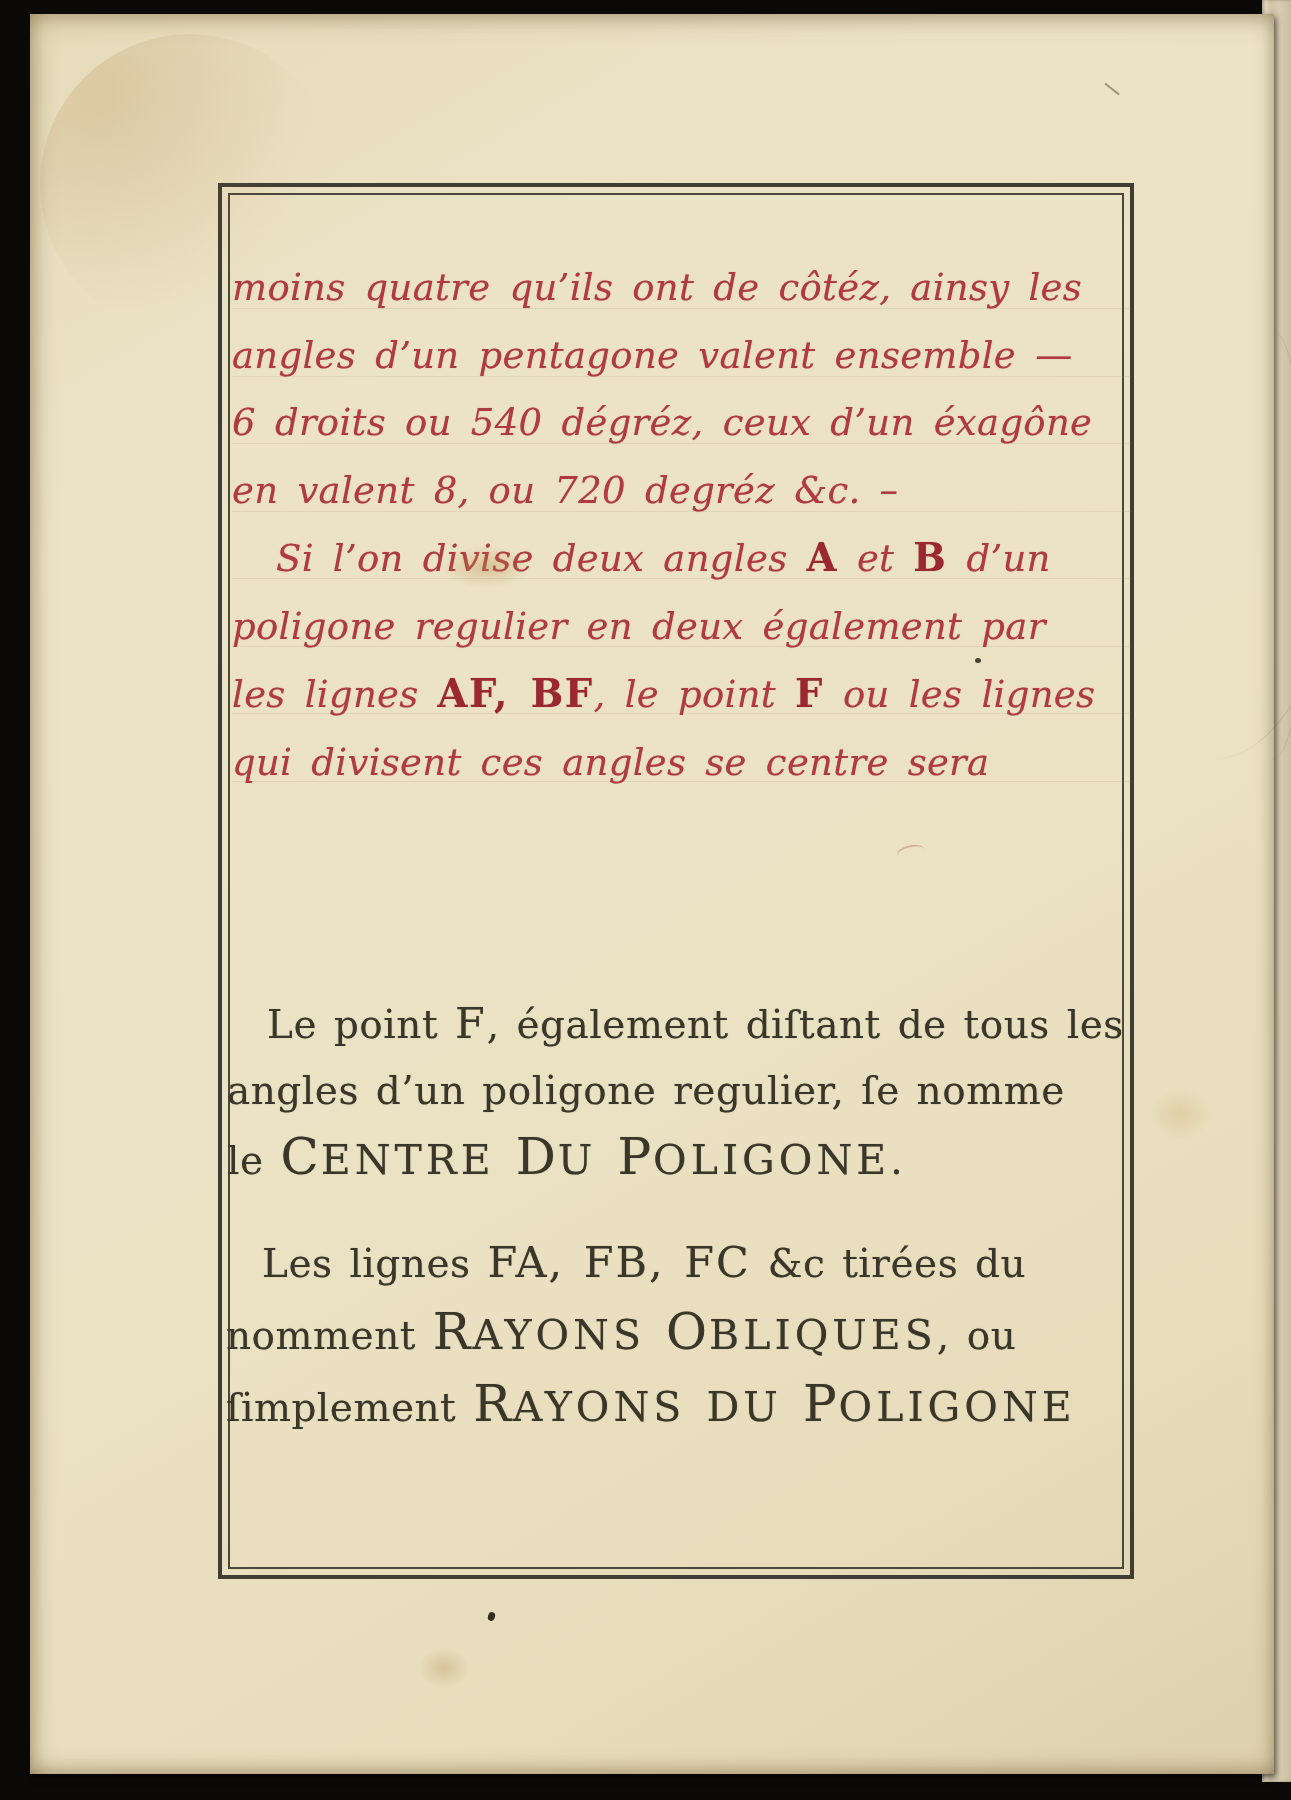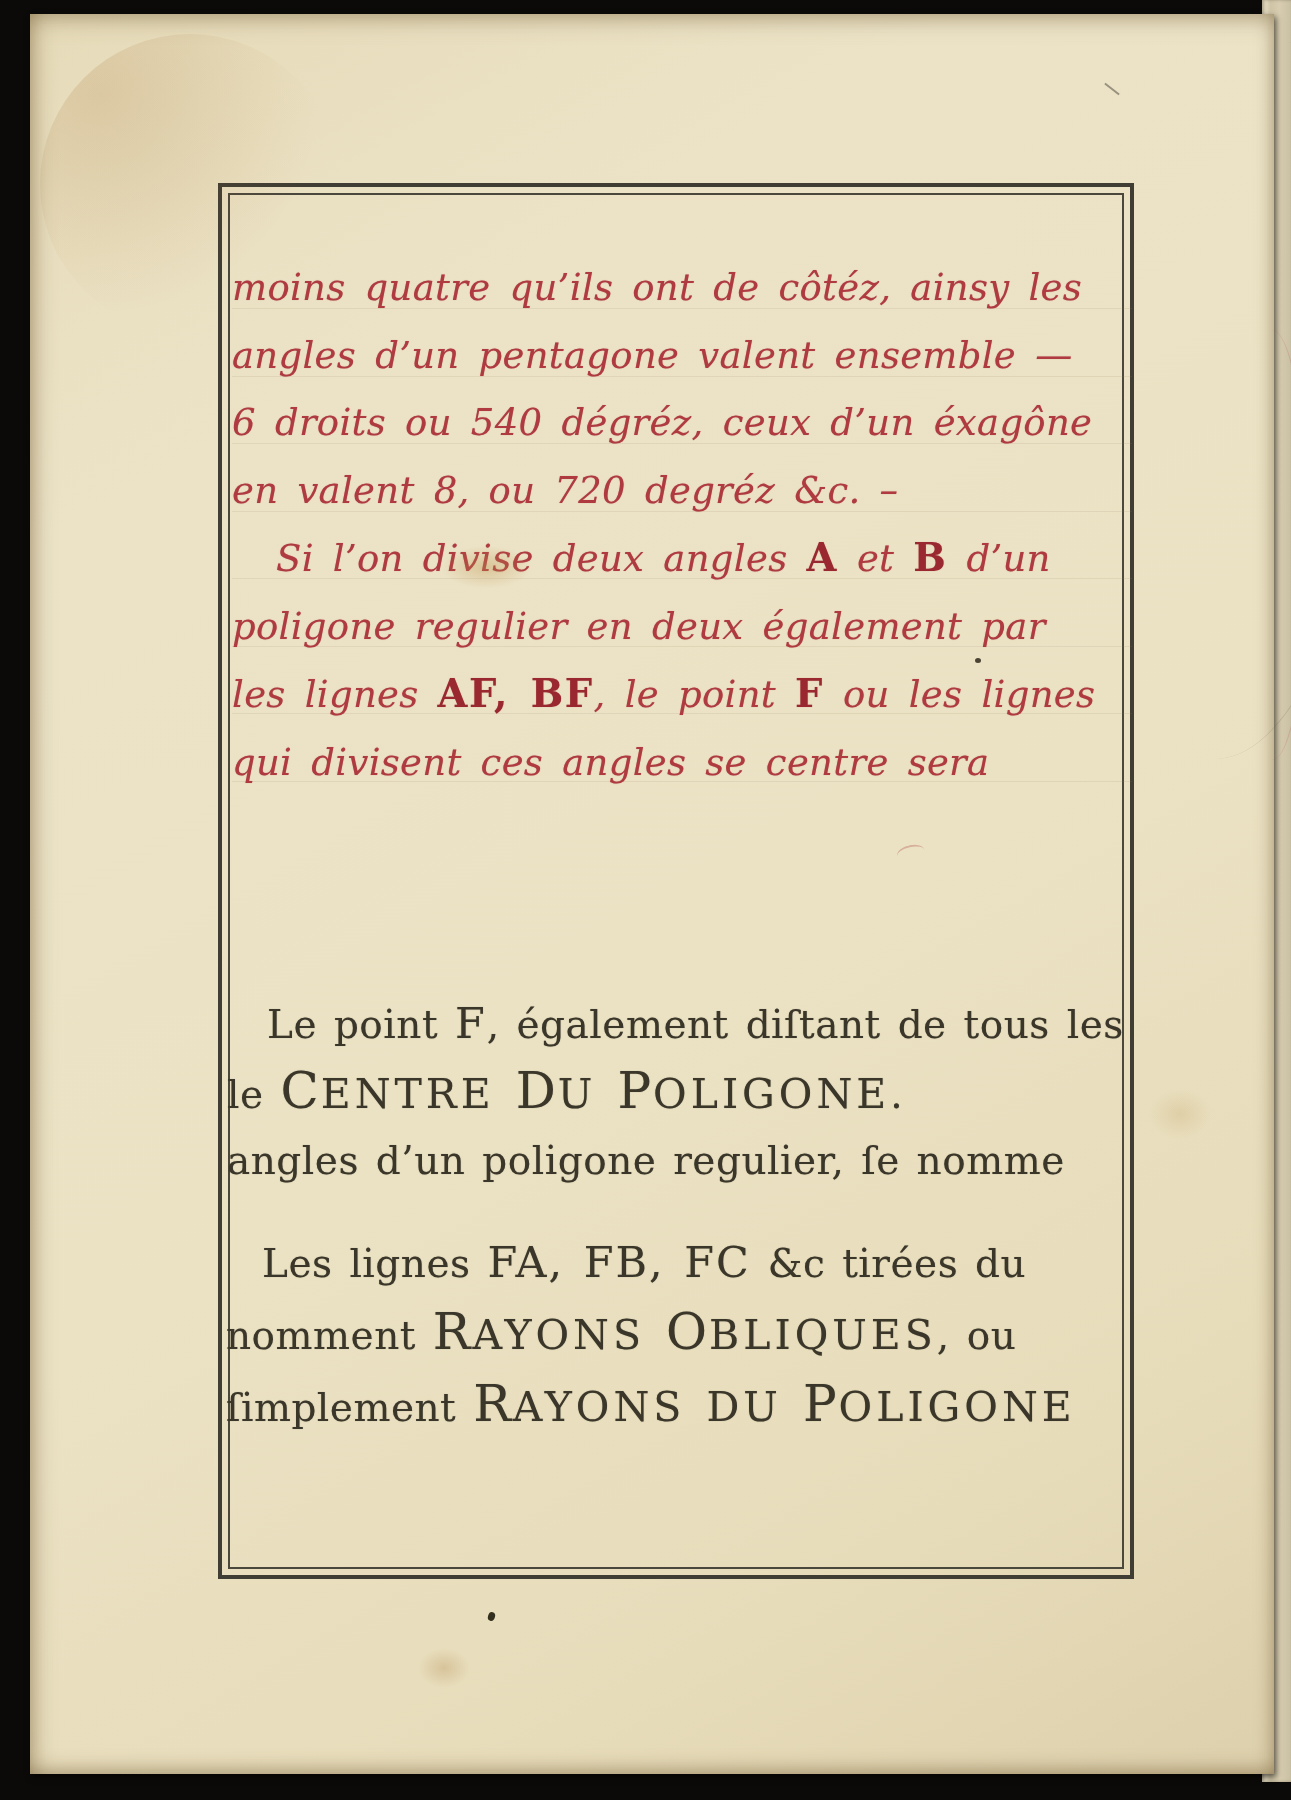--- a/index.html
+++ b/index.html
@@ -86,22 +86,22 @@
         <div class="line"><span class="seg-it">6 droits ou 540 dégréz, ceux d’un éxagône</span></div>
         <div class="line"><span class="seg-it">en valent 8, ou 720 degréz &amp;c. –</span></div>
         <div class="line" style="padding-left: 44px;"><span class="seg-it">Si l’on divise deux angles </span><span class="seg-b">A</span><span class="seg-it"> et </span><span class="seg-b">B</span><span class="seg-it"> d’un</span></div>
         <div class="line"><span class="seg-it">poligone regulier en deux également par</span></div>
         <div class="line"><span class="seg-it">les lignes </span><span class="seg-b">AF, BF</span><span class="seg-it">, le point </span><span class="seg-b">F</span><span class="seg-it"> ou les lignes</span></div>
         <div class="line"><span class="seg-it">qui divisent ces angles se centre sera</span></div>
       </div>
 
     <div class="tblock black-block para1">
         <div class="line" style="padding-left: 40px;"><span class="seg-rm">Le point </span><span class="seg-cap">F</span><span class="seg-rm">, également diſtant de tous les</span></div>
+        <div class="line"><span class="seg-rm">angles d’un poligone regulier, ſe nomme</span></div>
         <div class="line"><span class="seg-rm">le </span><span class="seg-dcap">C</span><span class="seg-dsc">ENTRE </span><span class="seg-dcap">D</span><span class="seg-dsc">U </span><span class="seg-dcap">P</span><span class="seg-dsc">OLIGONE</span><span class="seg-rm">.</span></div>
-        <div class="line"><span class="seg-rm">angles d’un poligone regulier, ſe nomme</span></div>
       </div>
 
     <div class="tblock black-block para2">
         <div class="line" style="padding-left: 36px;"><span class="seg-rm">Les lignes </span><span class="seg-cap">FA, FB, FC</span><span class="seg-rm"> &amp;c tirées du</span></div>
         <div class="line"><span class="seg-rm">nomment </span><span class="seg-dcap">R</span><span class="seg-dsc">AYONS </span><span class="seg-dcap">O</span><span class="seg-dsc">BLIQUES</span><span class="seg-rm">, ou</span></div>
         <div class="line"><span class="seg-rm">ſimplement </span><span class="seg-dcap">R</span><span class="seg-dsc">AYONS </span><span class="seg-dsc">DU </span><span class="seg-dcap">P</span><span class="seg-dsc">OLIGONE</span></div>
       </div>
 
     <div class="stain stain-tan"></div>
     <div class="stain stain-corner"></div>

